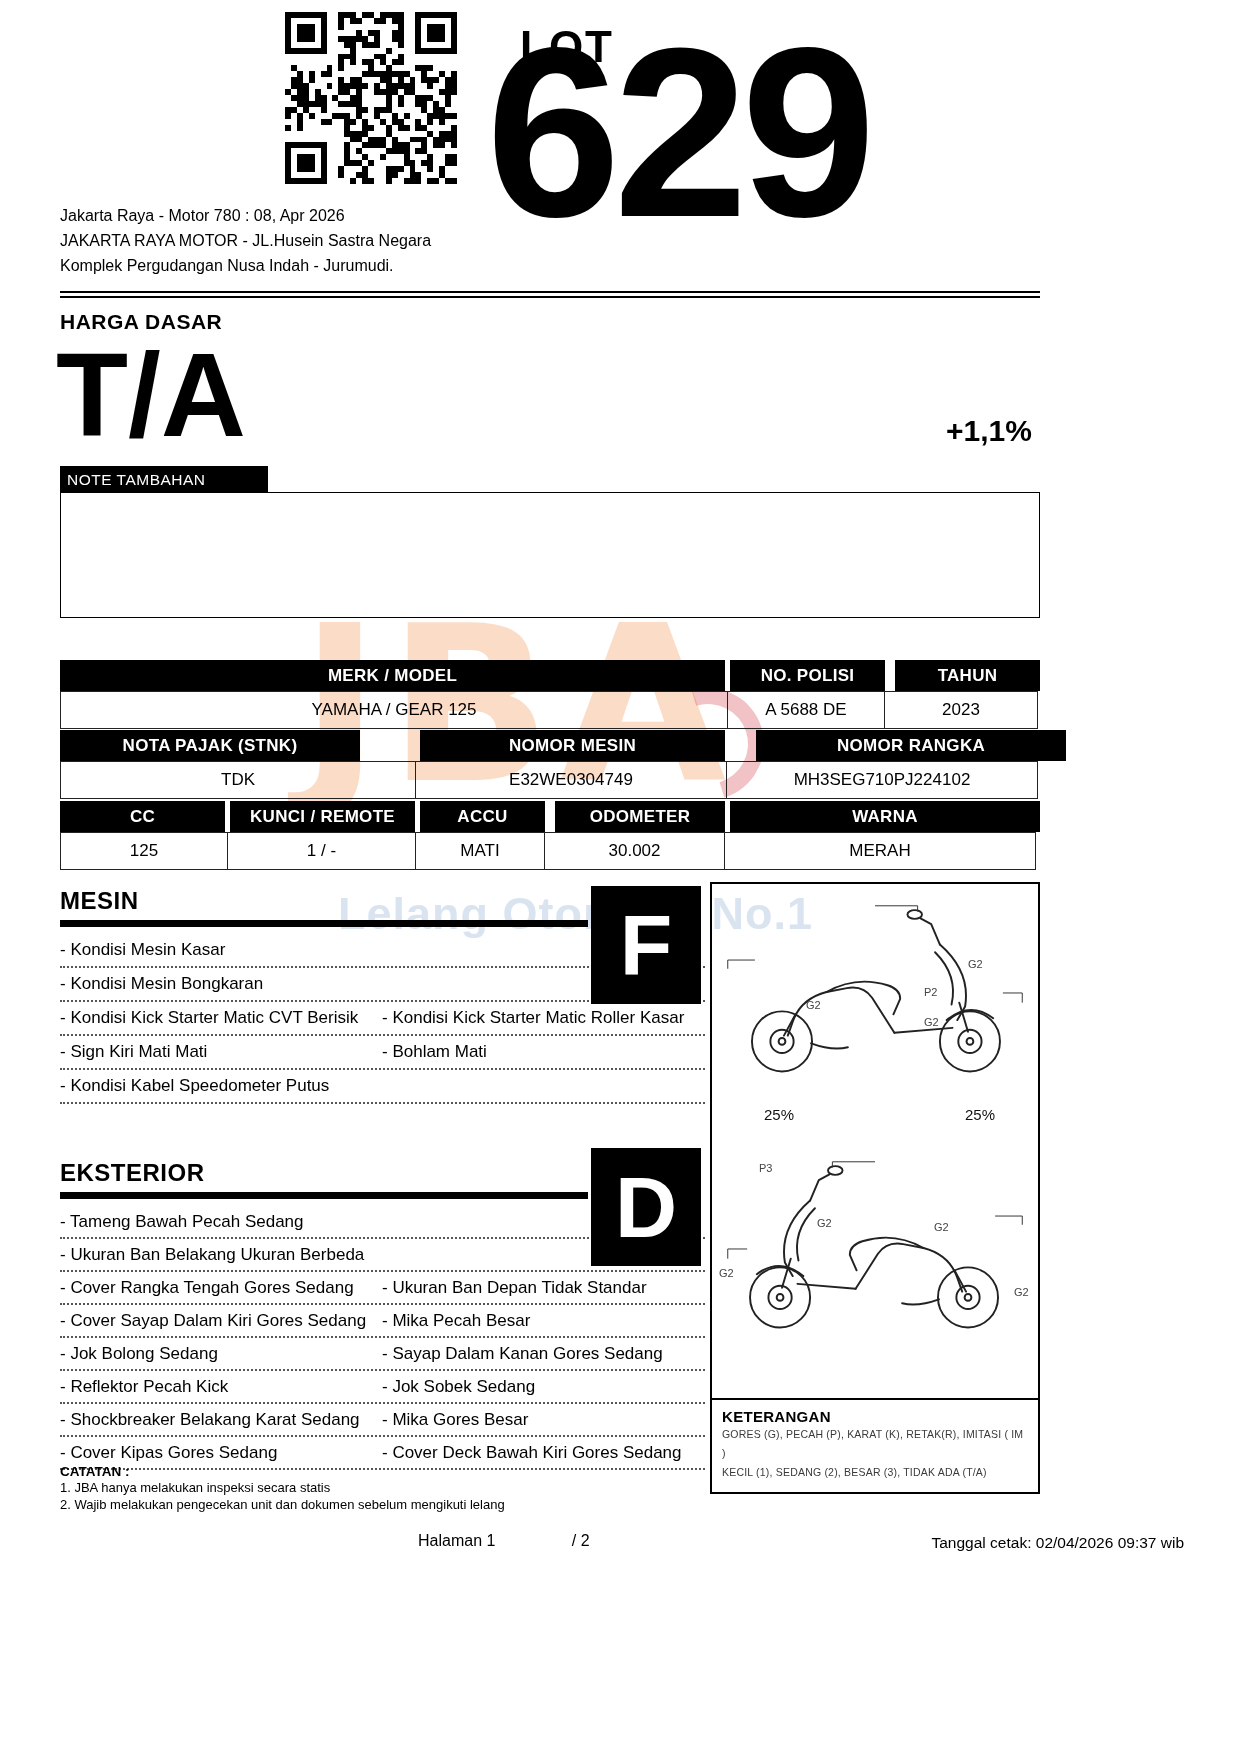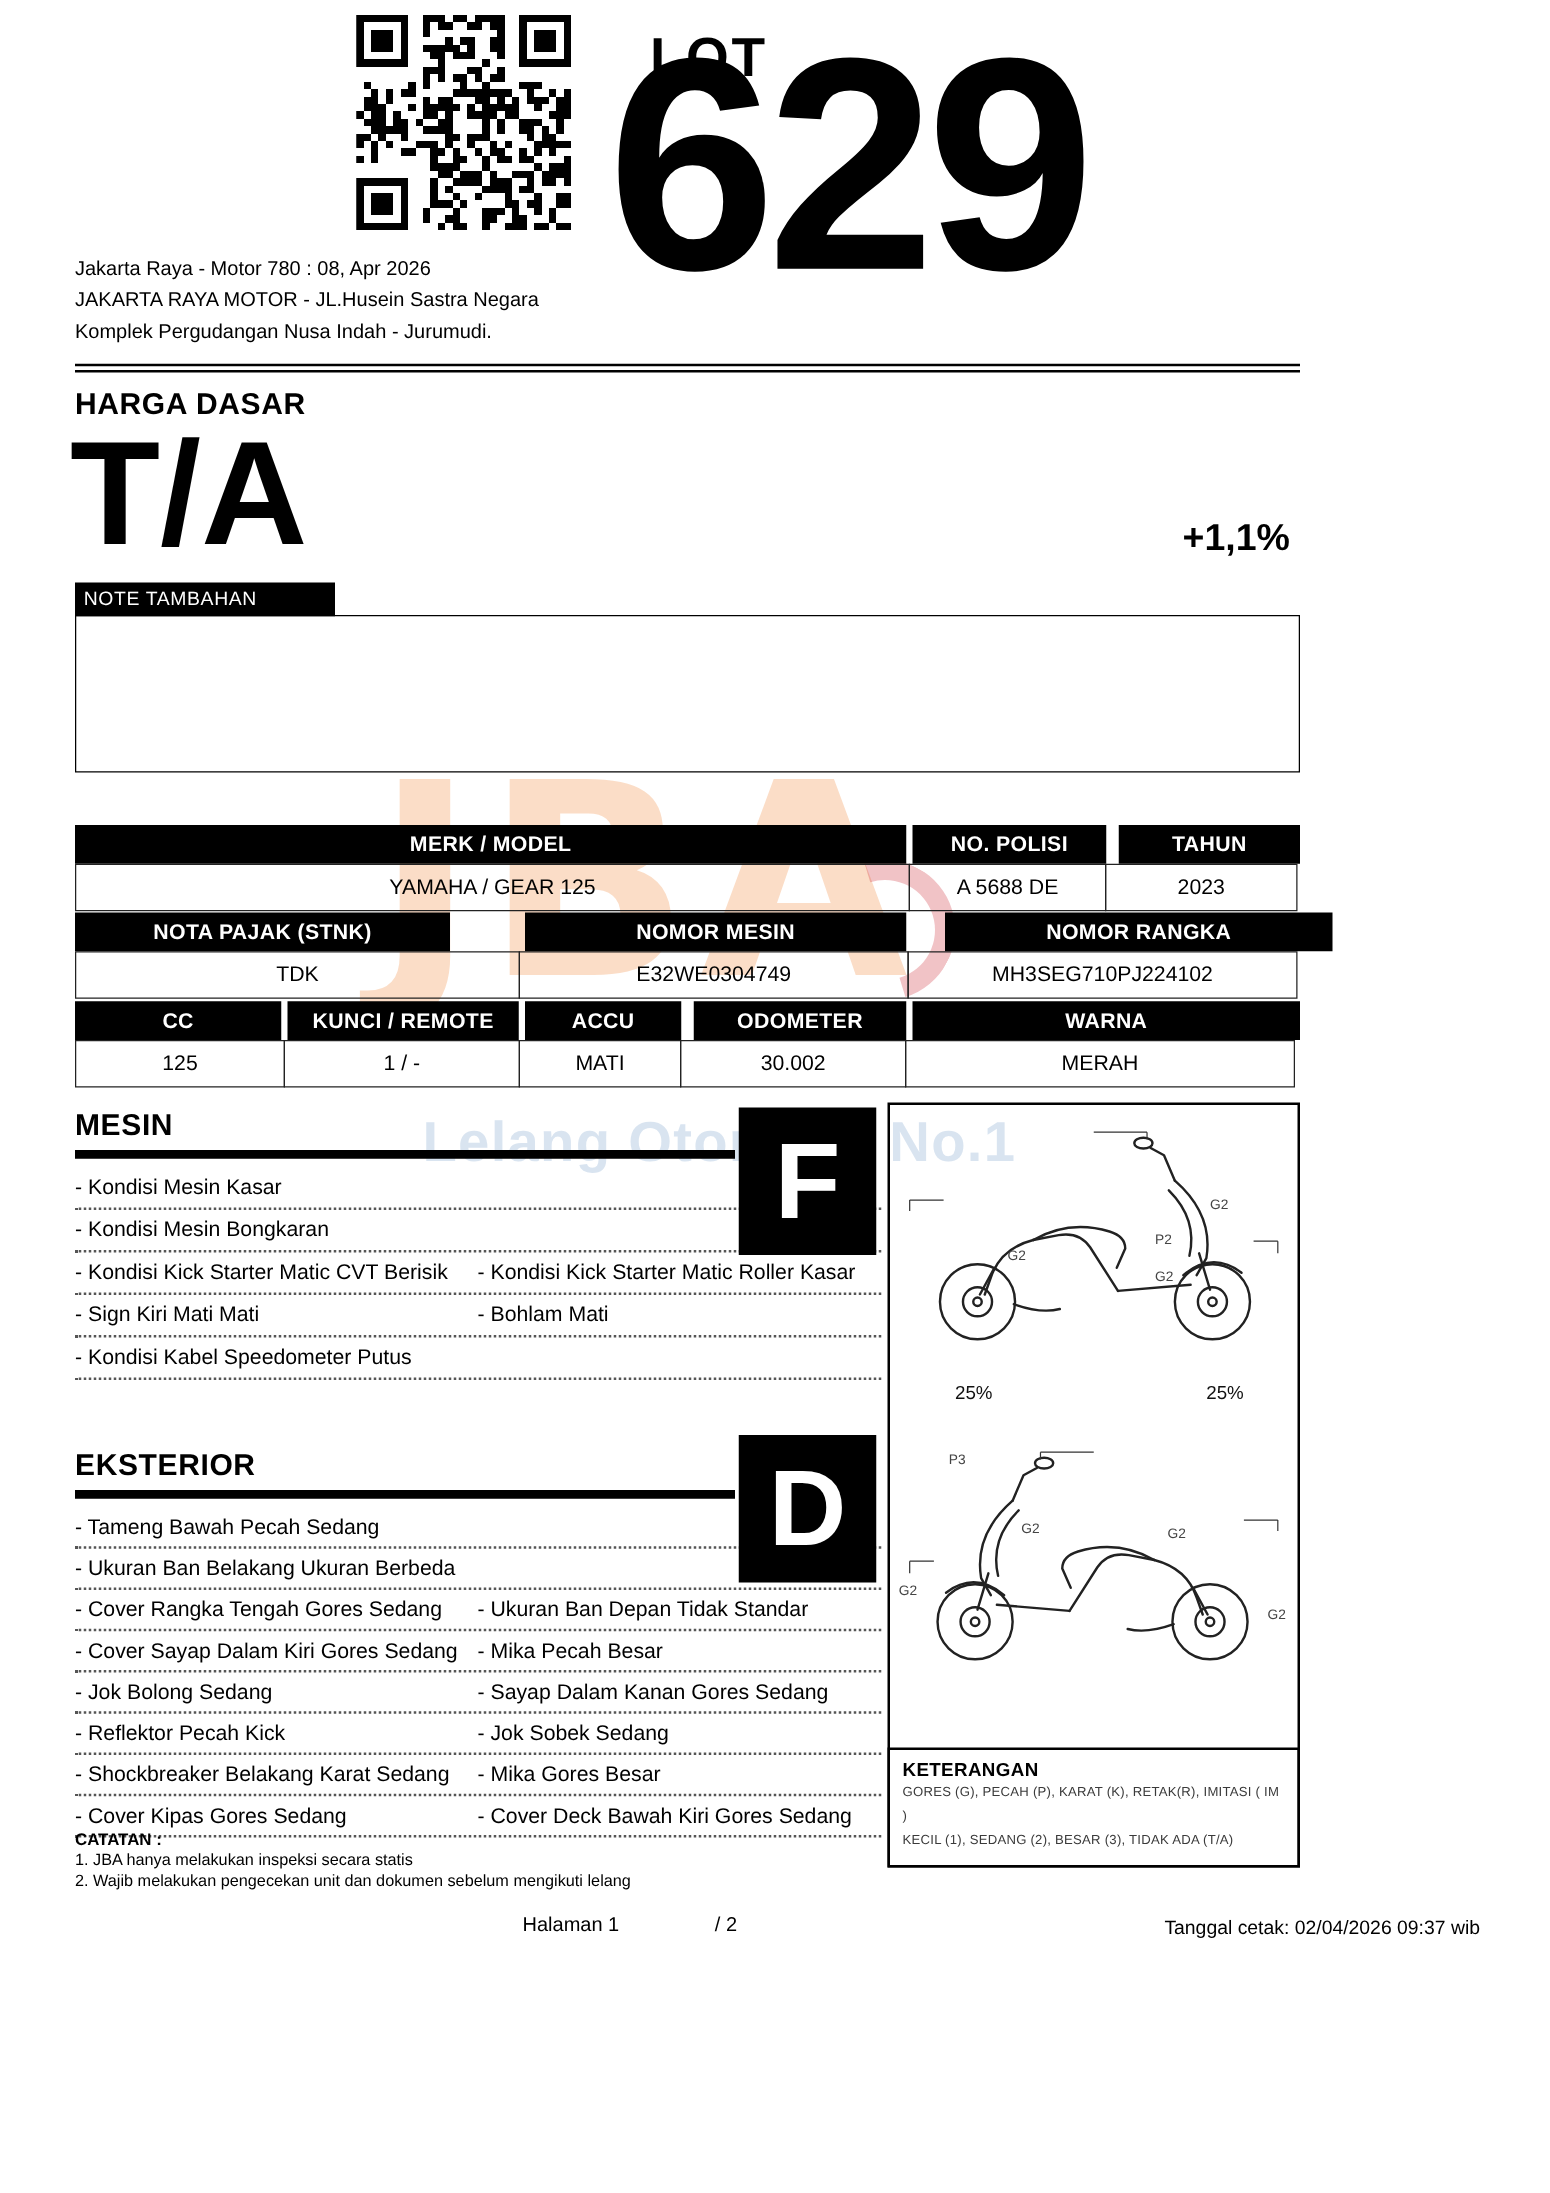--- a/index.html
+++ b/index.html
@@ -28,21 +28,21 @@
   #qr { left:285px; top:12px; width:172px; height:172px; }
   #qr svg { shape-rendering:crispEdges; }
   .lot-label { left:520px; top:22px; font-size:44px; font-weight:700; letter-spacing:2px; }
   .lot-number { left:486px; top:24px; font-size:242px; font-weight:700; line-height:0.9;
                 letter-spacing:-7px; }
   .auction-info { left:60px; top:204px; font-size:16px; line-height:1.55; }
 
   .double-rule { left:60px; top:291px; width:980px; height:7px;
                  border-top:2.5px solid #000; border-bottom:2.5px solid #000; }
 
-  .harga-label { left:60px; top:310px; font-size:24px; font-weight:600; letter-spacing:0.5px; }
+  .harga-label { left:60px; top:310px; font-size:21px; font-weight:600; letter-spacing:0.5px; }
   .harga-value { left:56px; top:336px; font-size:118px; font-weight:700; line-height:1; }
   .increment   { left:946px; top:414px; font-size:30px; font-weight:700; }
 
   .note-label { left:60px; top:466px; width:208px; height:27px; background:#000; color:#fff;
                 font-size:15.5px; font-weight:400; display:flex; align-items:center;
                 padding-left:7px; letter-spacing:0.5px; z-index:2; }
   .note-box { left:60px; top:492px; width:980px; height:126px; border:1.5px solid #000;
               background:transparent; font-size:15px; padding:6px 10px; }
 
   

